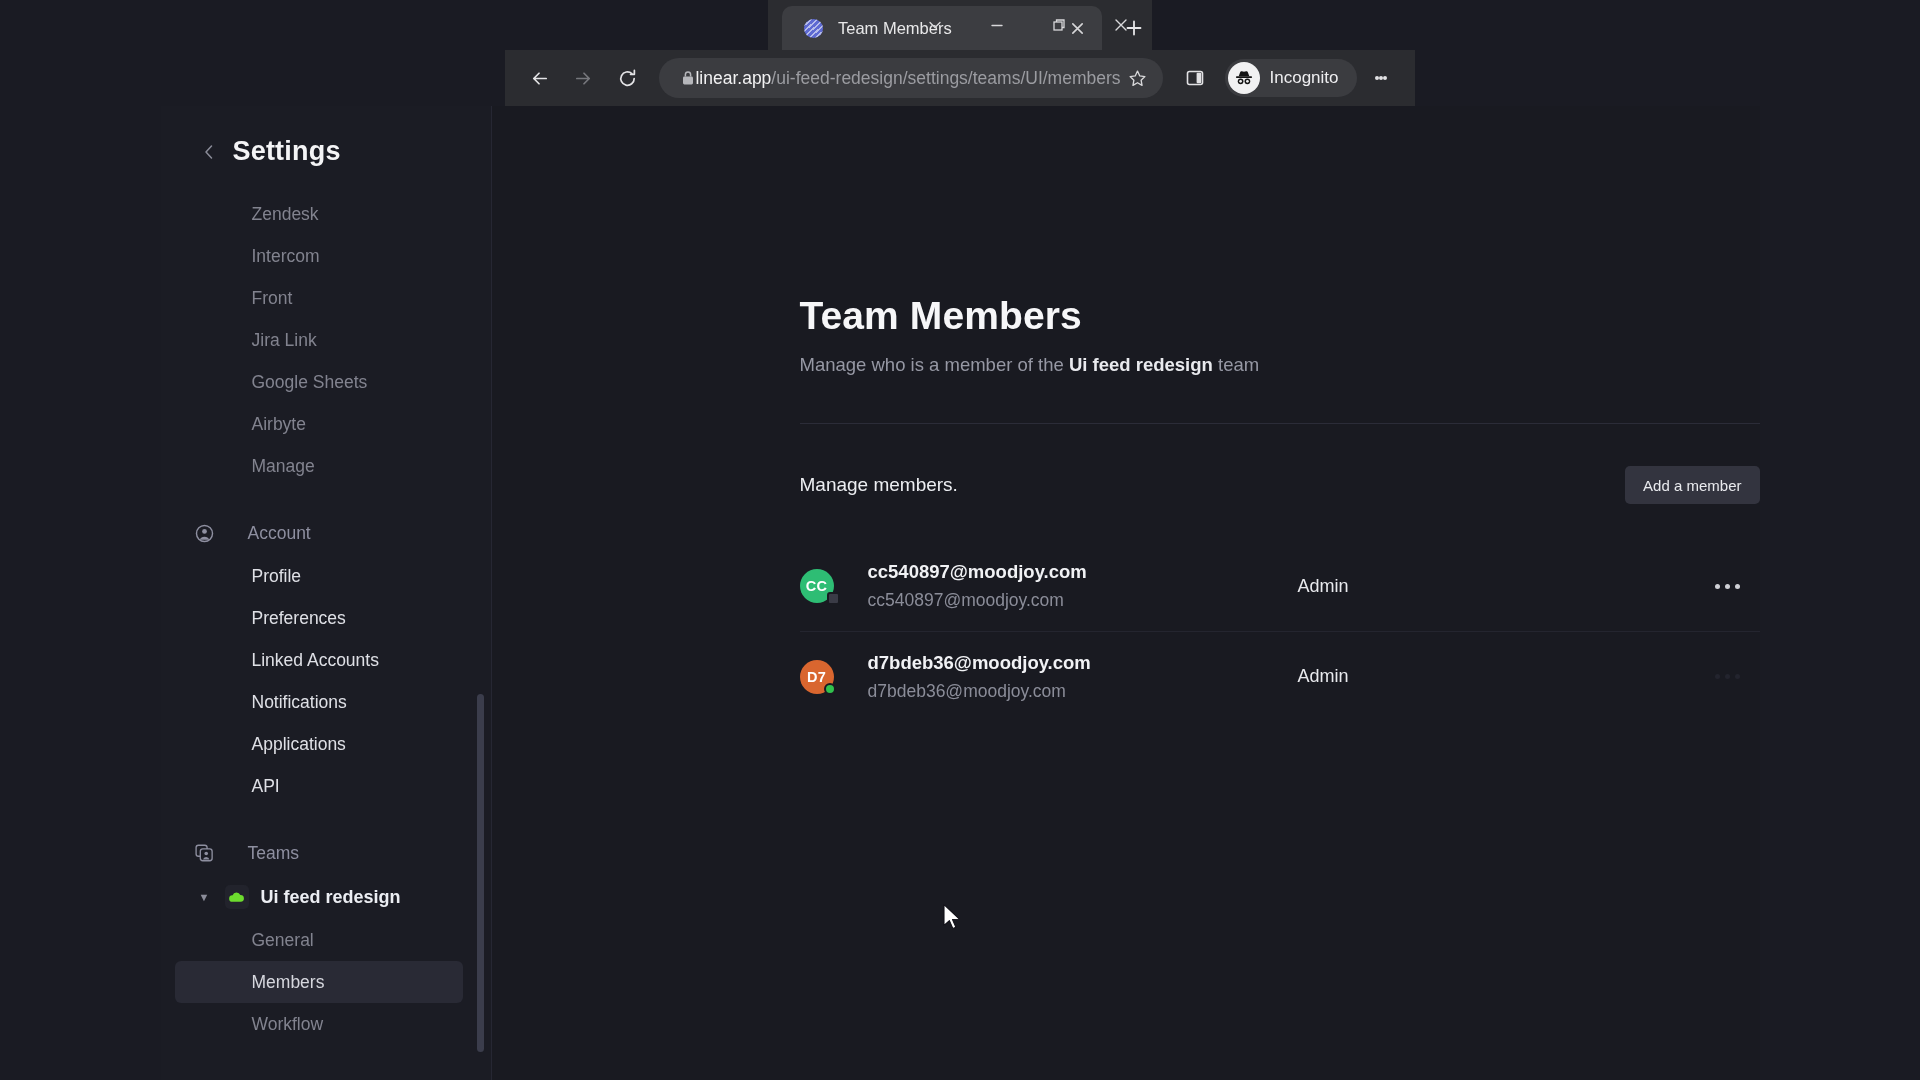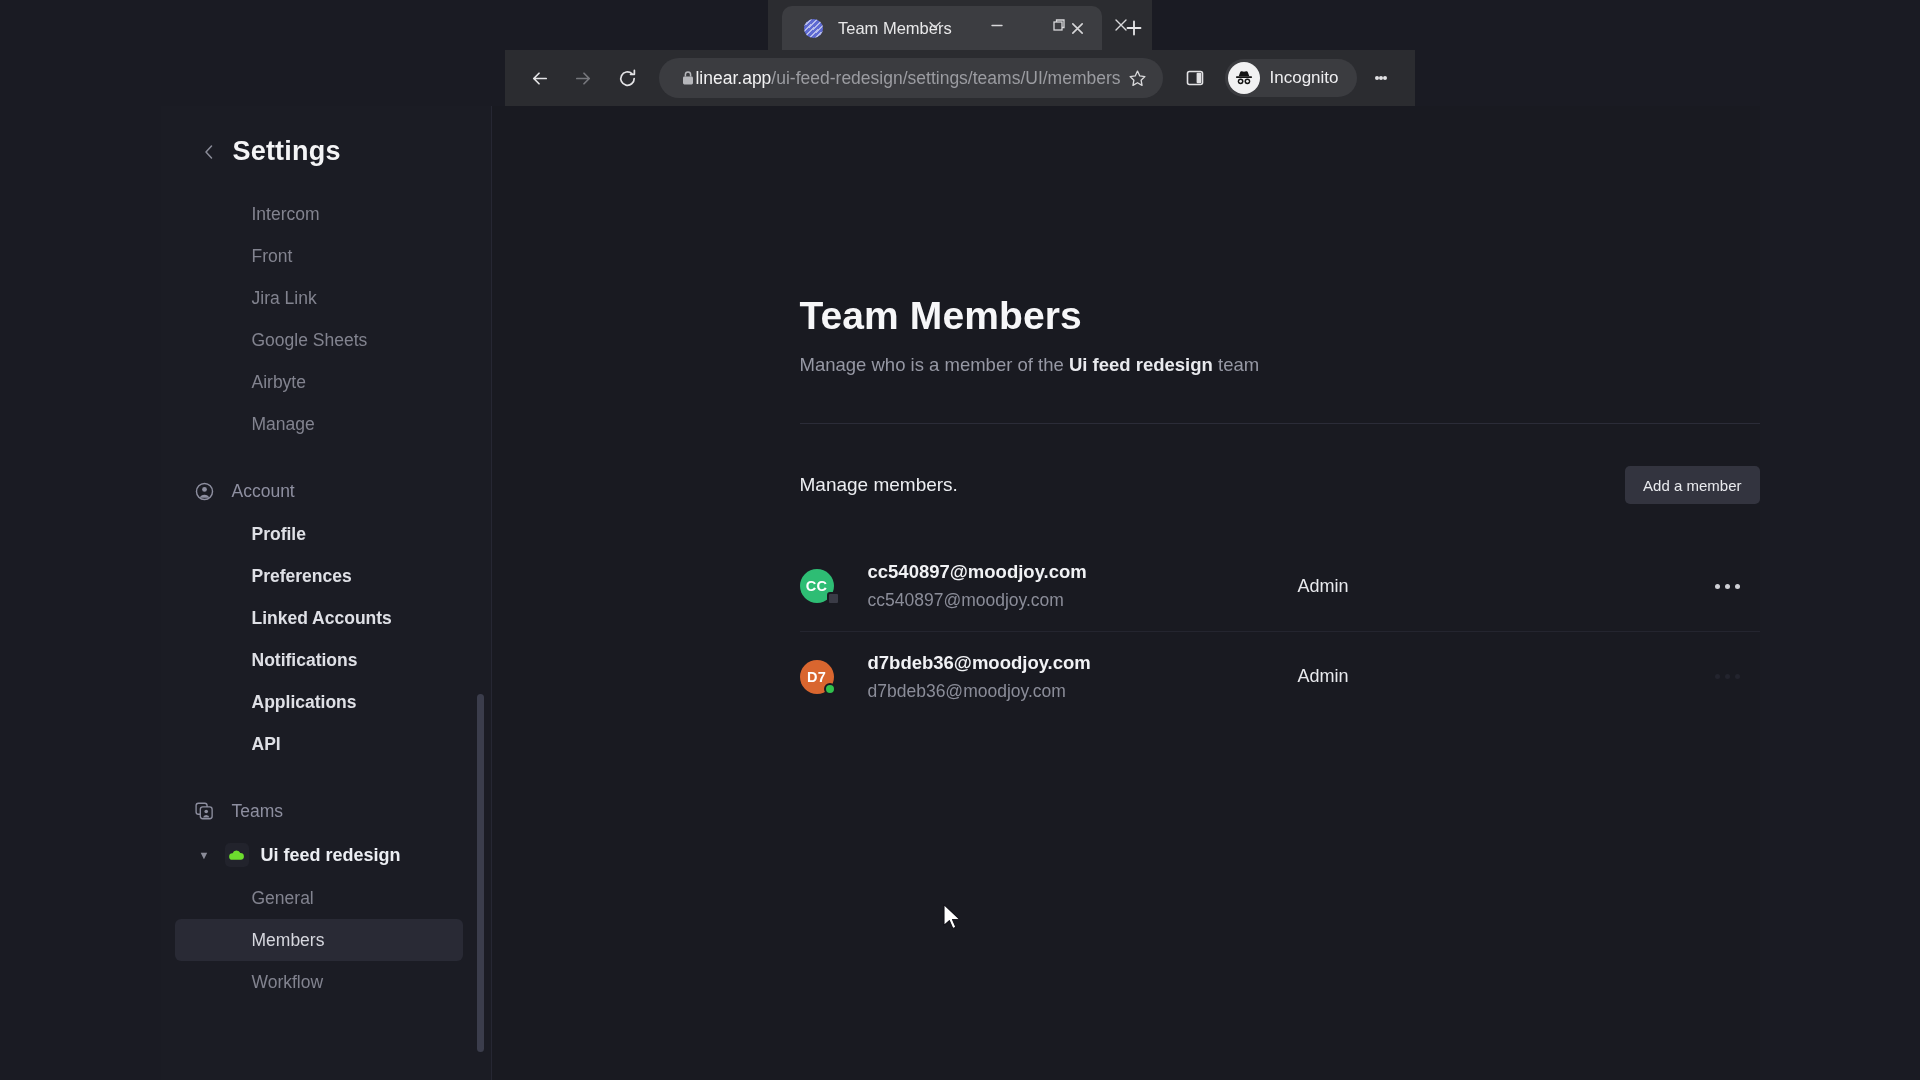--- a/index.html
+++ b/index.html
@@ -93,25 +93,25 @@
   .settings-head { display: flex; align-items: center; gap: 16px; padding: 30px 0 0 40px; }
   .back-chevron { color: #8b8c99; display: flex; align-items: center; }
   .settings-title { color: #f4f4f6; font-size: 27px; font-weight: 700; letter-spacing: .2px; }
 
   .nav { margin-top: 26px; }
   .nav-item {
     height: 42px; display: flex; align-items: center; border-radius: 6px;
     margin: 0 28px 0 14px; padding-left: 77px; font-size: 17.5px;
   }
   .nav-item.muted { color: #82838f; }
-  .nav-item.bright { color: #dfe0e6; font-weight: bold; }
+  .nav-item.bright { color: #dfe0e6; }
   .nav-item.selected { background: #292a35; color: #d6d7de; }
 
   .nav-group {
-    height: 44px; display: flex; align-items: center; gap: 16px;
+    height: 44px; display: flex; align-items: center; gap: 32px;
     padding-left: 33px; margin-top: 24px; color: #8e8fa0; font-size: 17.5px;
   }
   .nav-group .gicon { width: 22px; height: 22px; display: flex; align-items: center; justify-content: center; color: #8e8fa0; flex: 0 0 22px; }
 
   .team-row {
     height: 44px; display: flex; align-items: center; gap: 12px;
     padding-left: 38px; color: #eceef3; font-size: 18px; font-weight: 700;
   }
   .caret { color: #8b8c99; font-size: 11px; width: 14px; flex: 0 0 14px; }
   .team-emoji {
@@ -274,20 +274,23 @@
       <div class="settings-head">
         <span class="back-chevron">
           <svg width="16" height="18" viewBox="0 0 16 18">
               <path d="M10.5 3 L5 9 L10.5 15" stroke="currentColor" stroke-width="1.5" fill="none" stroke-linecap="round" stroke-linejoin="round"></path>
             </svg>
         </span>
         <span class="settings-title">Settings</span>
       </div>
 
       <nav class="nav">
+        <div class="nav-item muted">
+            <span>Zendesk</span>
+          </div>
         <div class="nav-item muted">
             <span>Intercom</span>
           </div>
         <div class="nav-item muted">
             <span>Front</span>
           </div>
         <div class="nav-item muted">
             <span>Jira Link</span>
           </div>
         <div class="nav-item muted">

